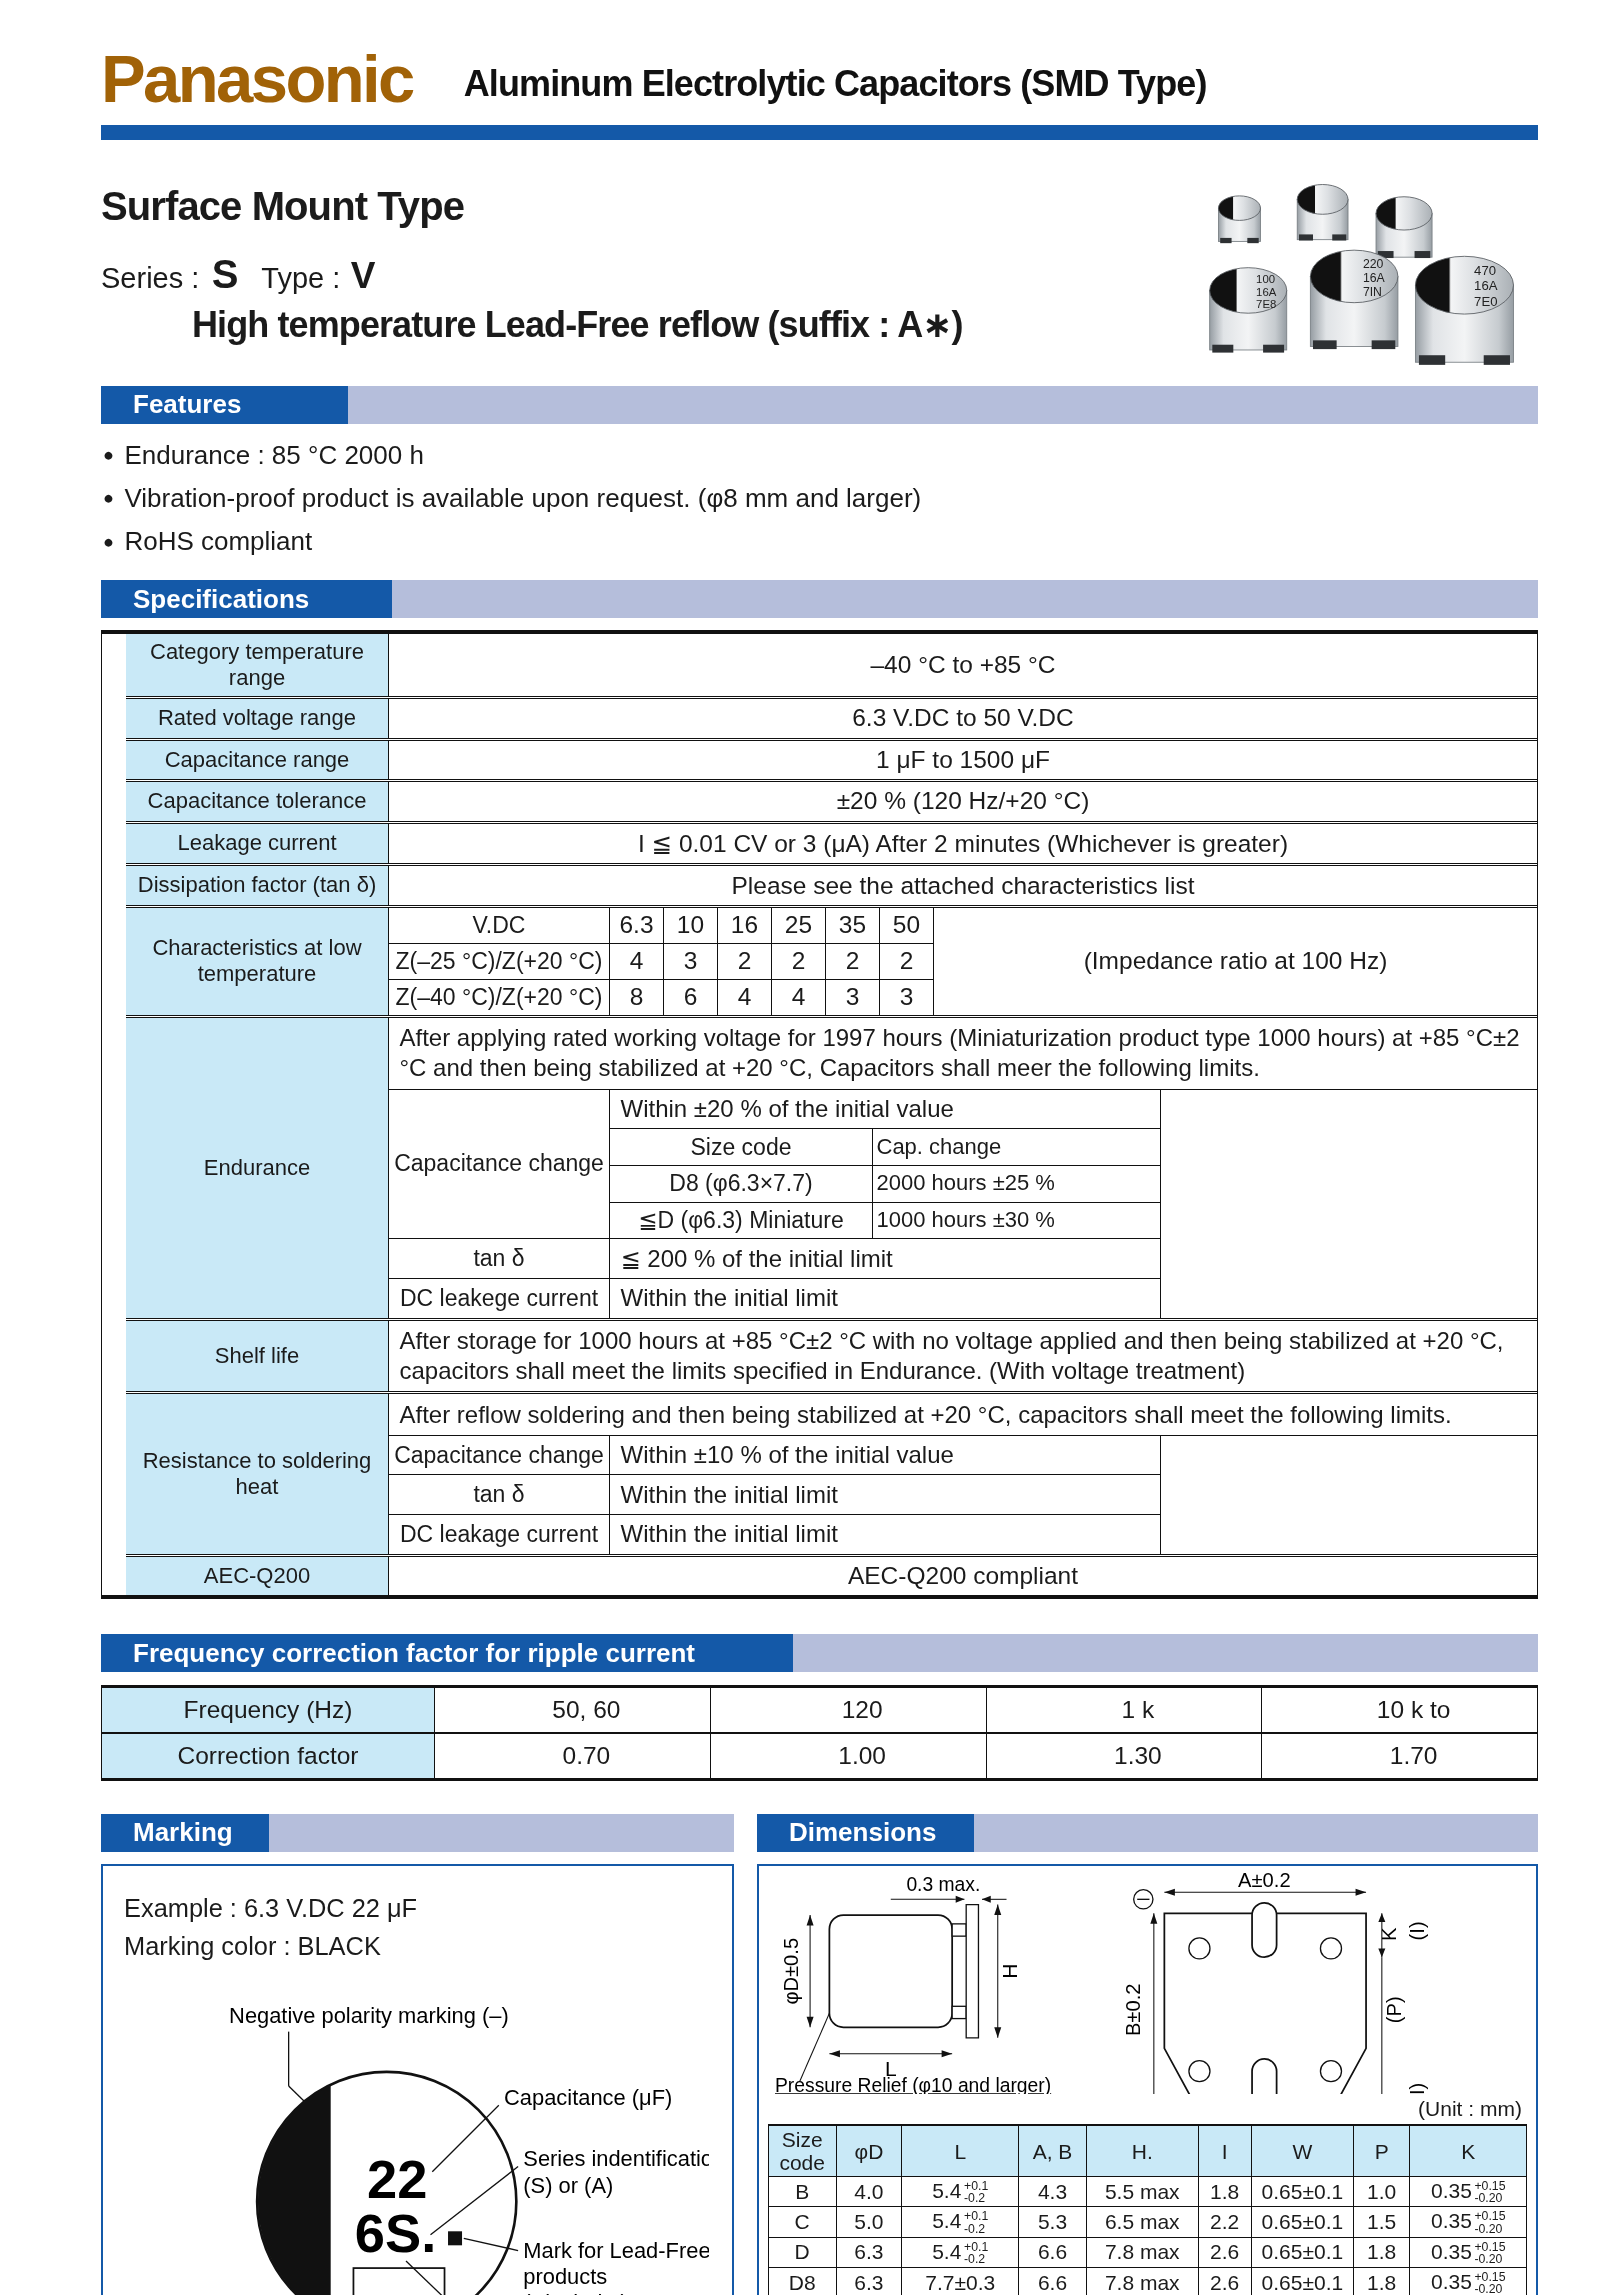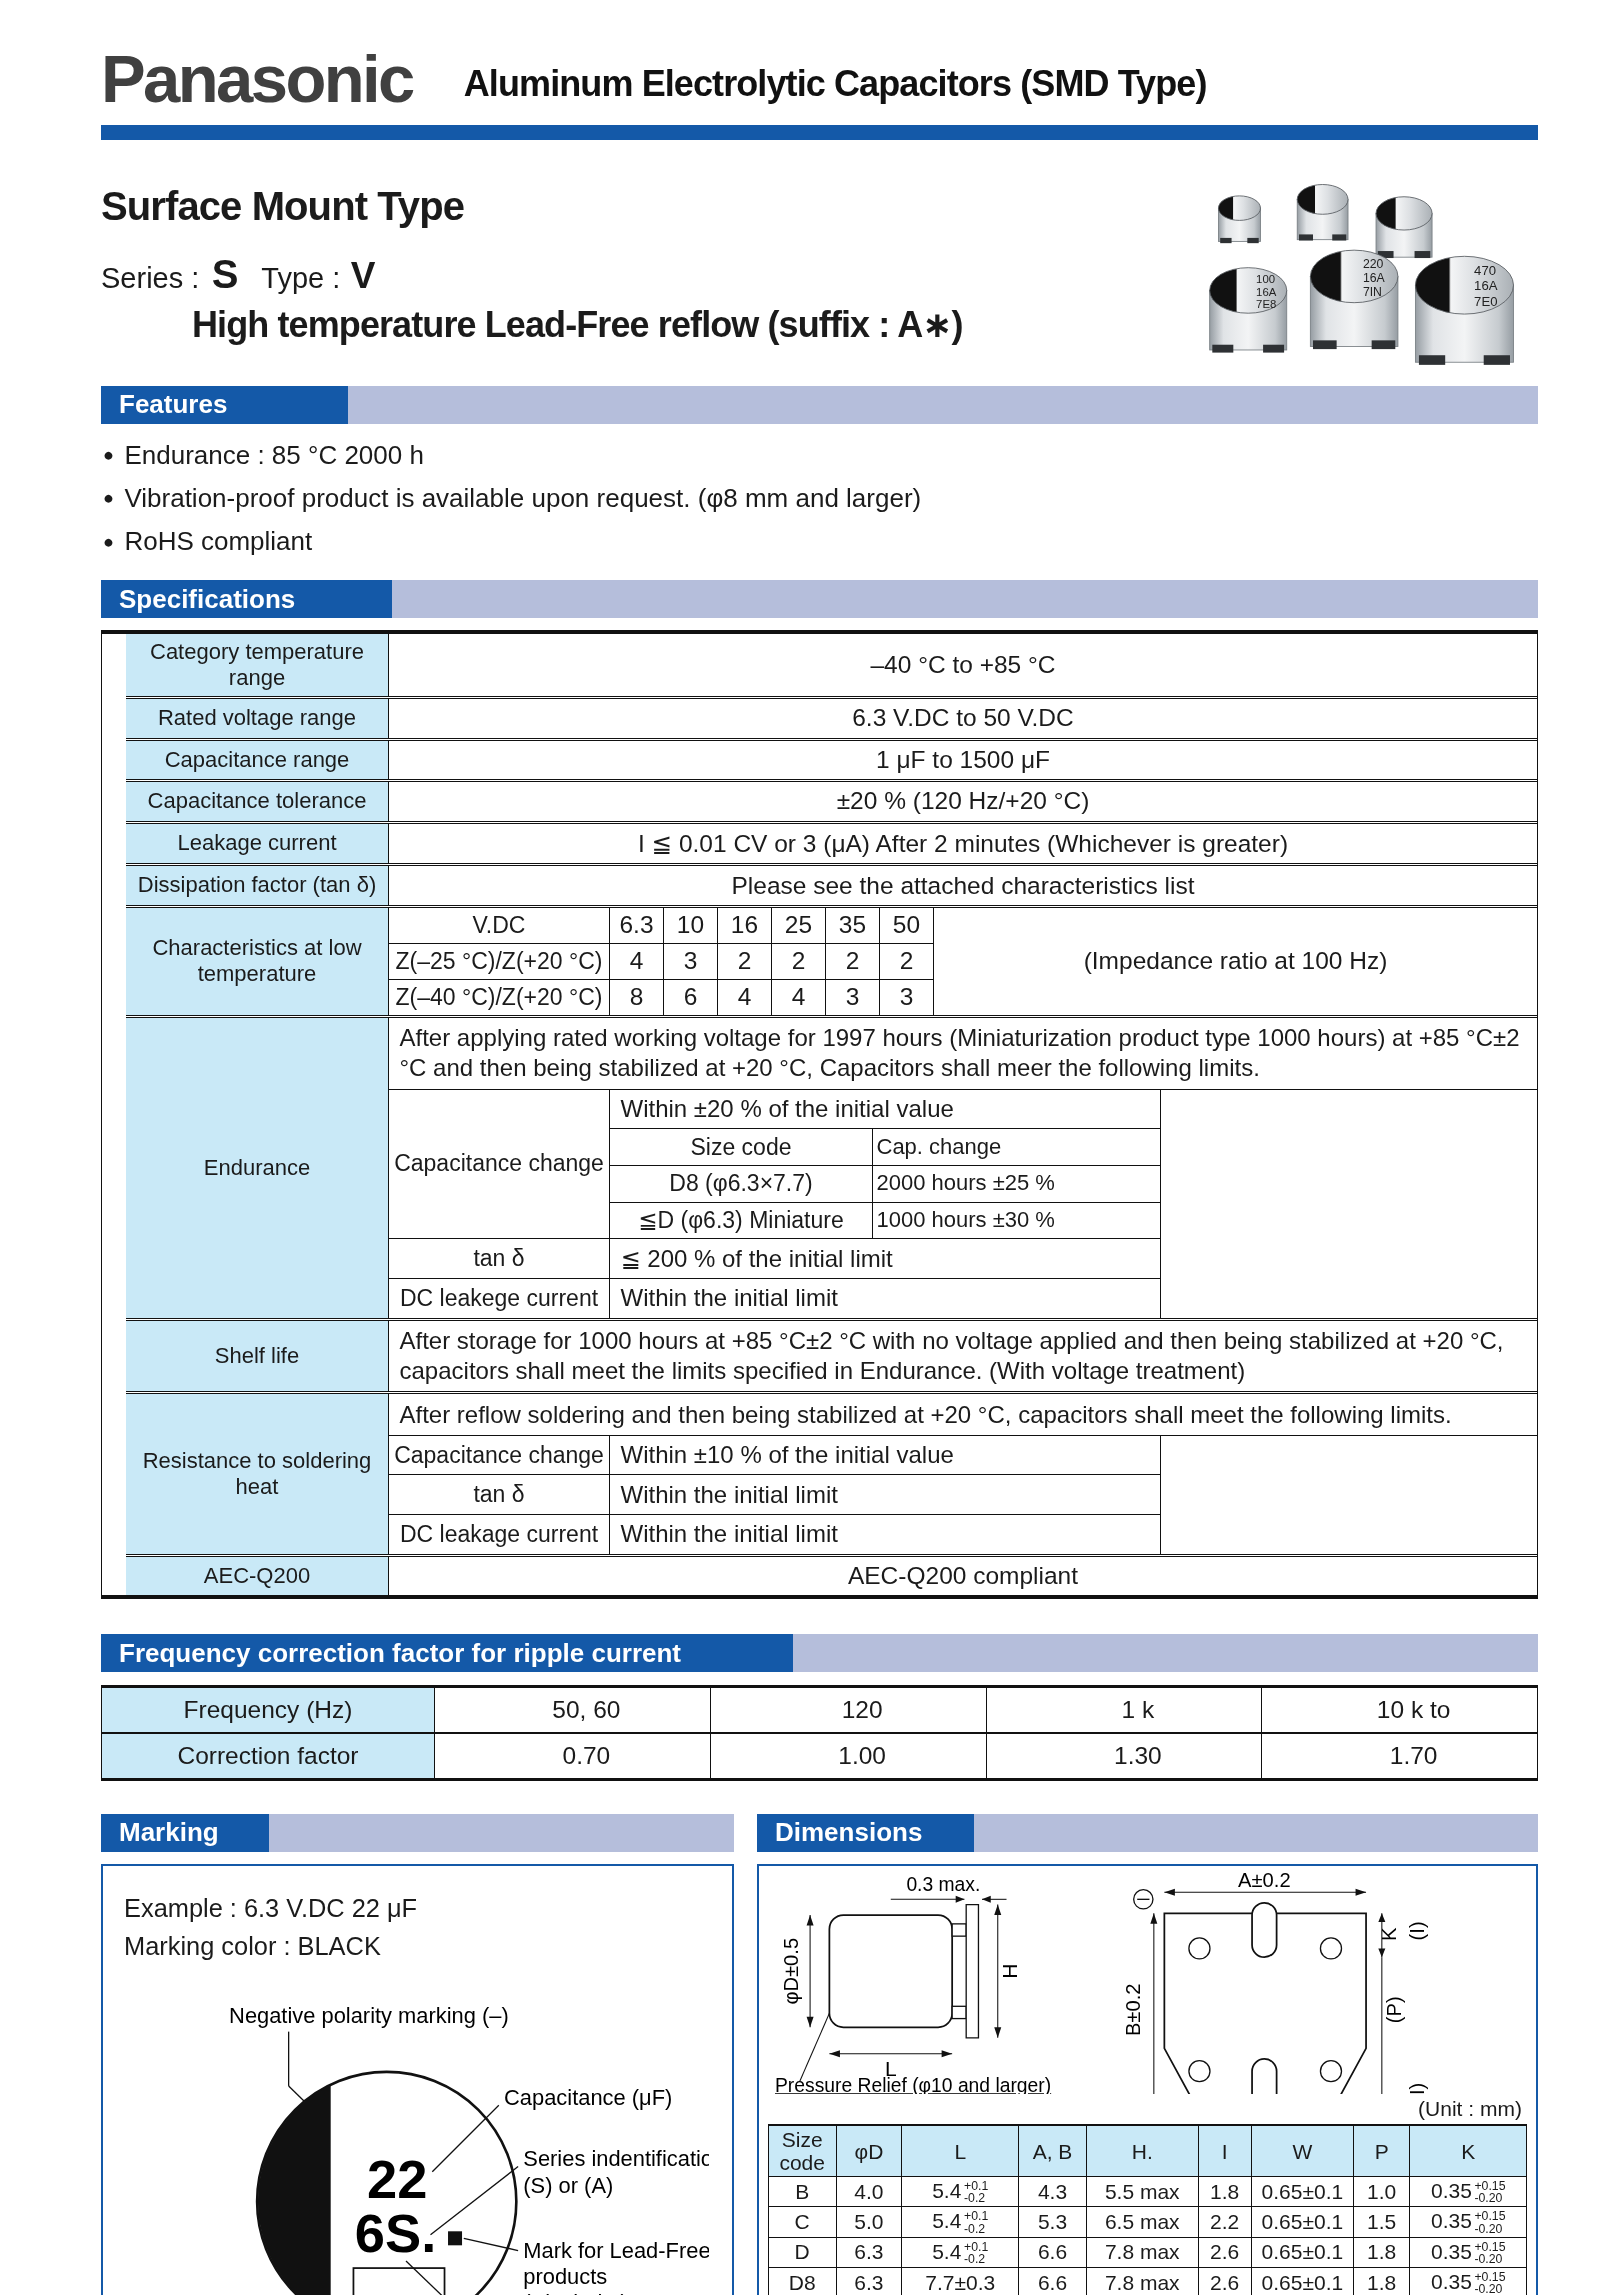--- a/index.html
+++ b/index.html
@@ -2,38 +2,38 @@
 <html style="font-size:14px"><head>
 <meta charset="utf-8">
 <style>
   html,body{margin:0;padding:0;}
   body{width:1622px;height:2295px;background:#ffffff;position:relative;overflow:hidden;
        font-family:"Liberation Sans","DejaVu Sans",sans-serif;color:#1b1b1b;}
   .page{position:absolute;left:101px;top:0;width:1437px;}
 
   
   .brandrow{display:flex;align-items:flex-end;margin-top:44px;}
-  .logo{font-size:67px;font-weight:bold;letter-spacing:-2.6px;color:#404040;line-height:70px;}
+  .logo{font-size:67px;font-weight:bold;letter-spacing:-2.6px;color:#a16207;line-height:70px;}
   .doctitle{font-size:36px;font-weight:bold;color:#111;margin-left:51px;padding-bottom:8.8px;letter-spacing:-0.9px;}
   .bluebar{height:15px;background:#1459a8;margin-top:10.5px;}
 
   
   .smt{font-size:40px;font-weight:bold;margin-top:44px;letter-spacing:-0.9px;}
   .seriesrow{margin-top:23px;font-size:29px;display:flex;align-items:baseline;}
   .seriesrow .big{font-size:40px;font-weight:bold;margin:0 23px 0 12.3px;}
   .seriesrow .big2{font-size:37px;font-weight:bold;margin-left:10.5px;}
   .subtitle{font-size:36px;font-weight:bold;margin:7px 0 0 91px;letter-spacing:-0.9px;}
 
   
   .caps{position:absolute;left:1008px;top:180px;width:429px;height:206px;}
 
   
   .secbar{position:relative;height:38px;background:#b5bedb;}
   .secbar .dark{position:absolute;left:0;top:0;bottom:0;background:#1459a8;color:#fff;
-                font-weight:bold;font-size:26px;display:flex;align-items:center;padding-left:18px;box-sizing:border-box;}
+                font-weight:bold;font-size:26px;display:flex;align-items:center;padding-left:32px;box-sizing:border-box;}
 
   
   .feat{margin-top:16px;}
   .feat .fitem{font-size:26px;margin:12.3px 0 12.3px 1.8px;display:flex;align-items:center;}
   .feat .fitem::before{content:"●";font-size:18.4px;margin-right:10.5px;}
 
   
   .spectbl{border:1.8px solid #111;border-top:4.4px solid #111;border-bottom:4.4px solid #111;margin-top:12.3px;padding-left:24px;}
   .srow{display:flex;align-items:stretch;border-top:0.9px solid #111;}
   .srow.first{border-top:none;}

